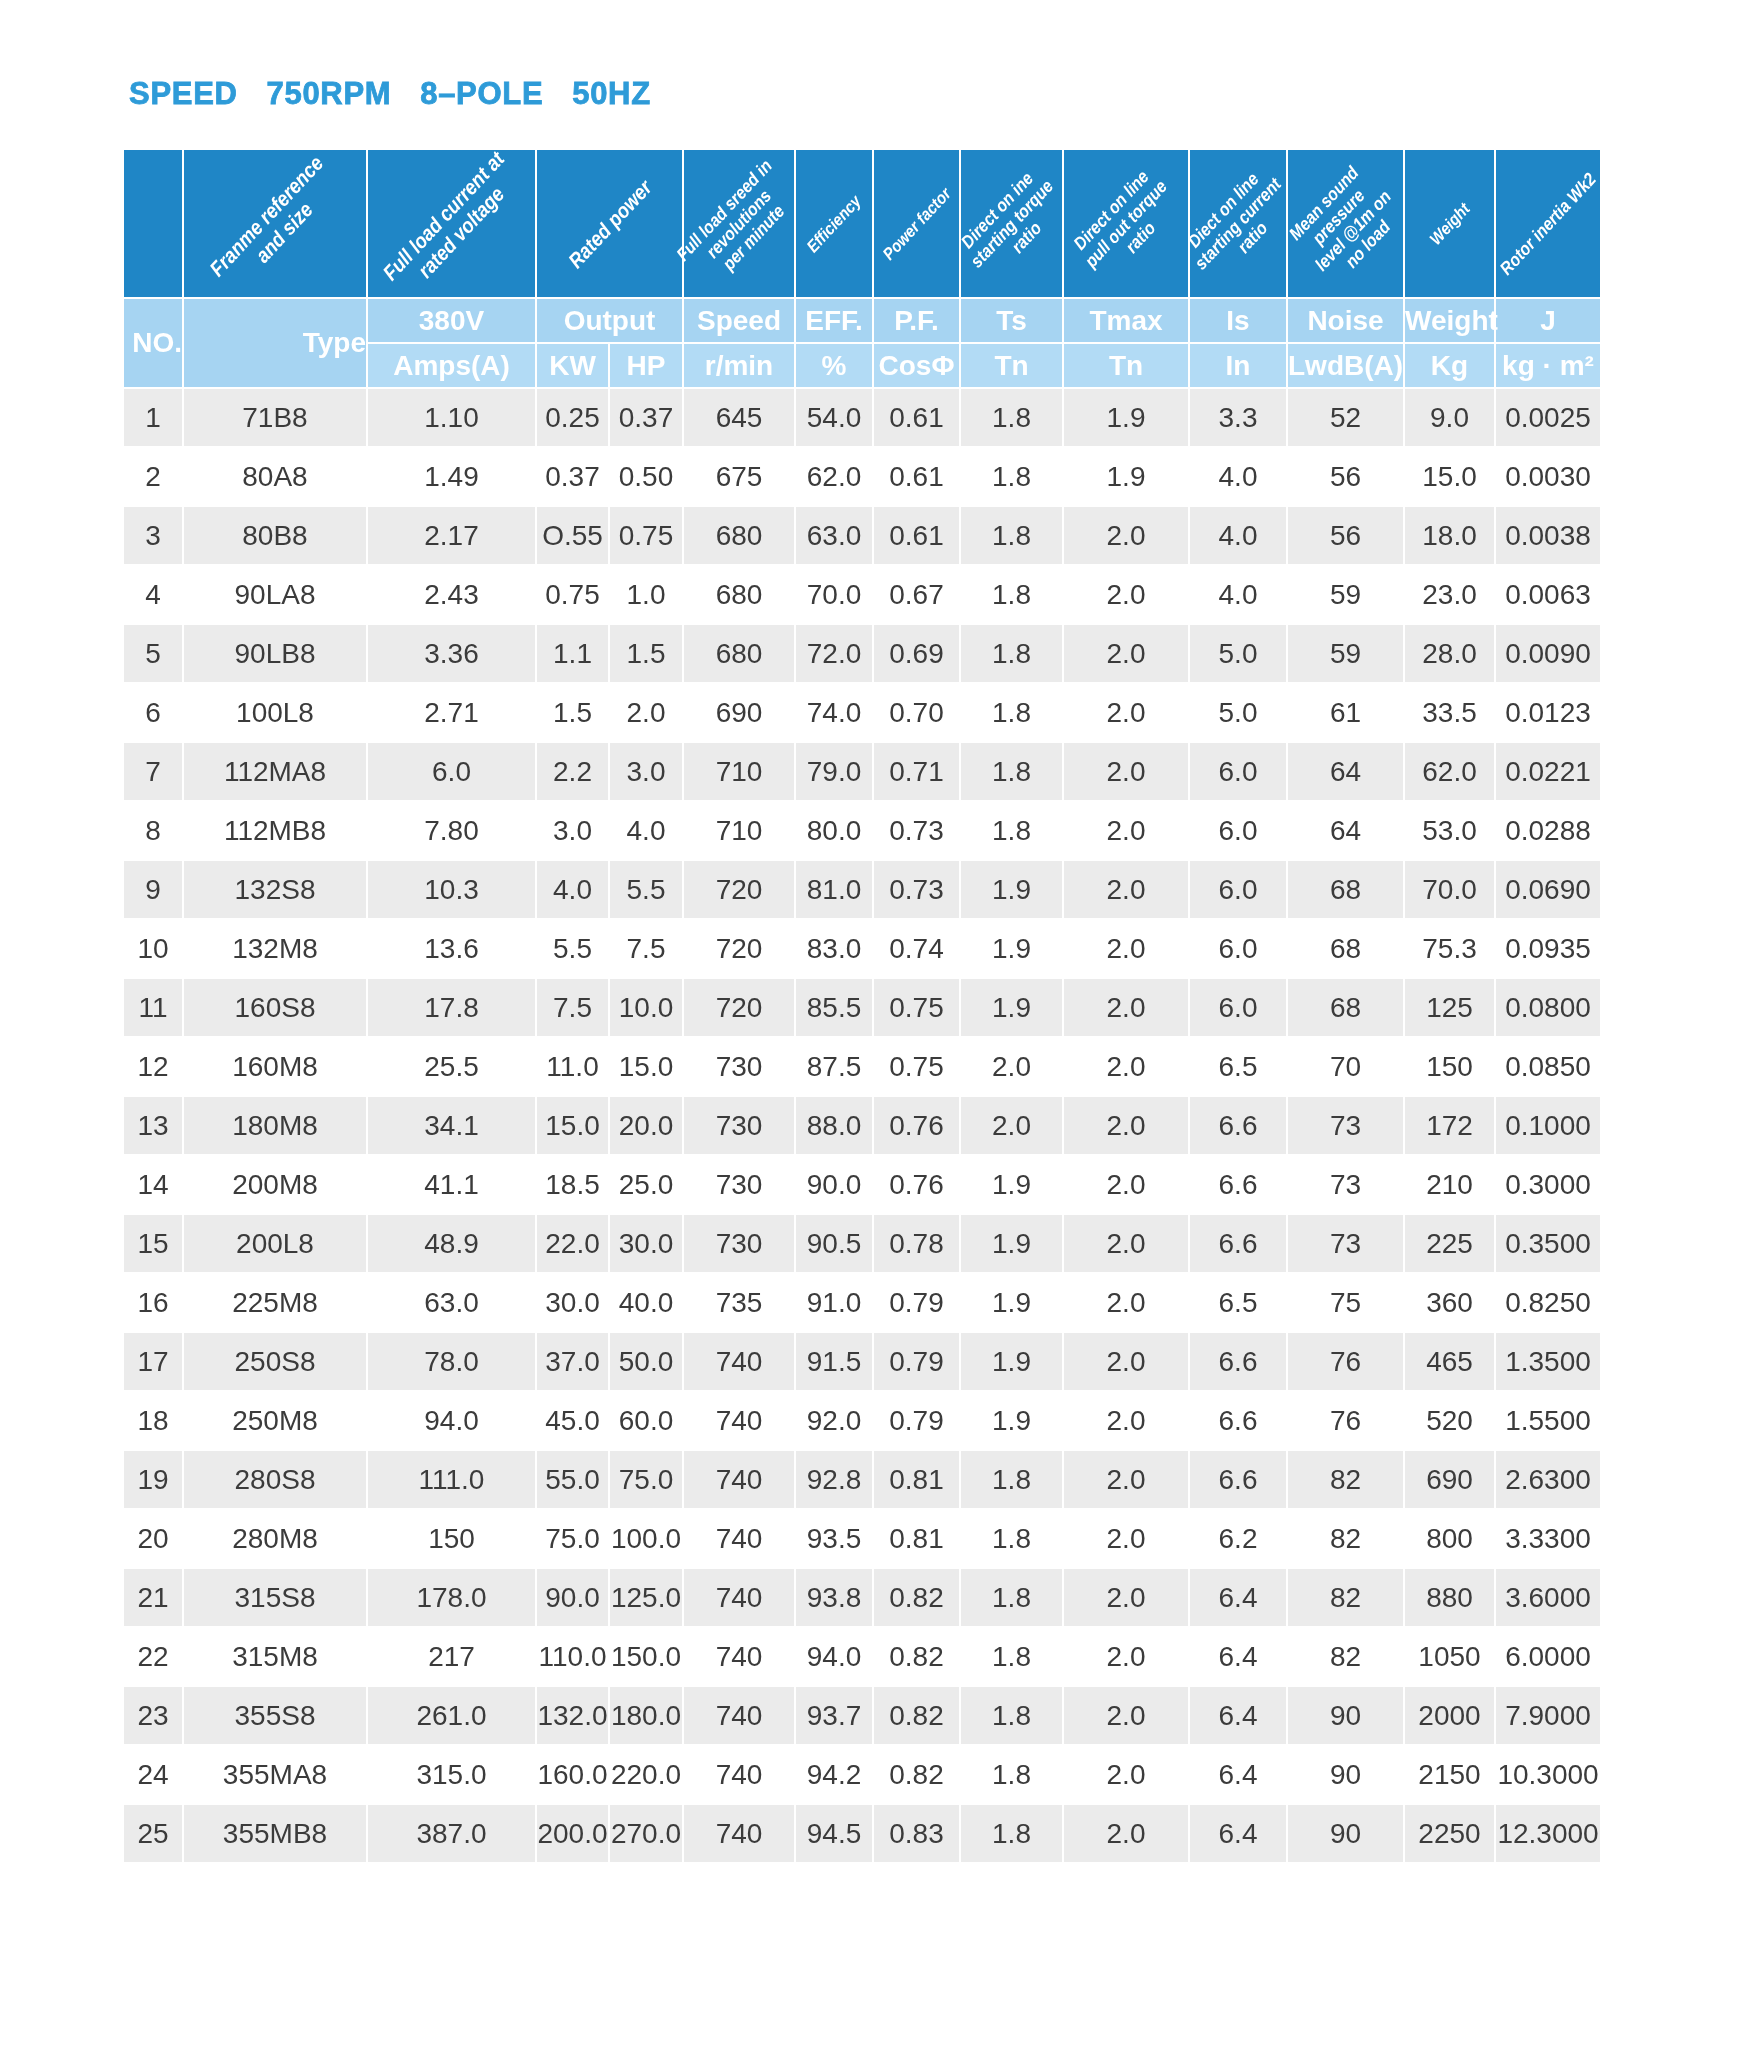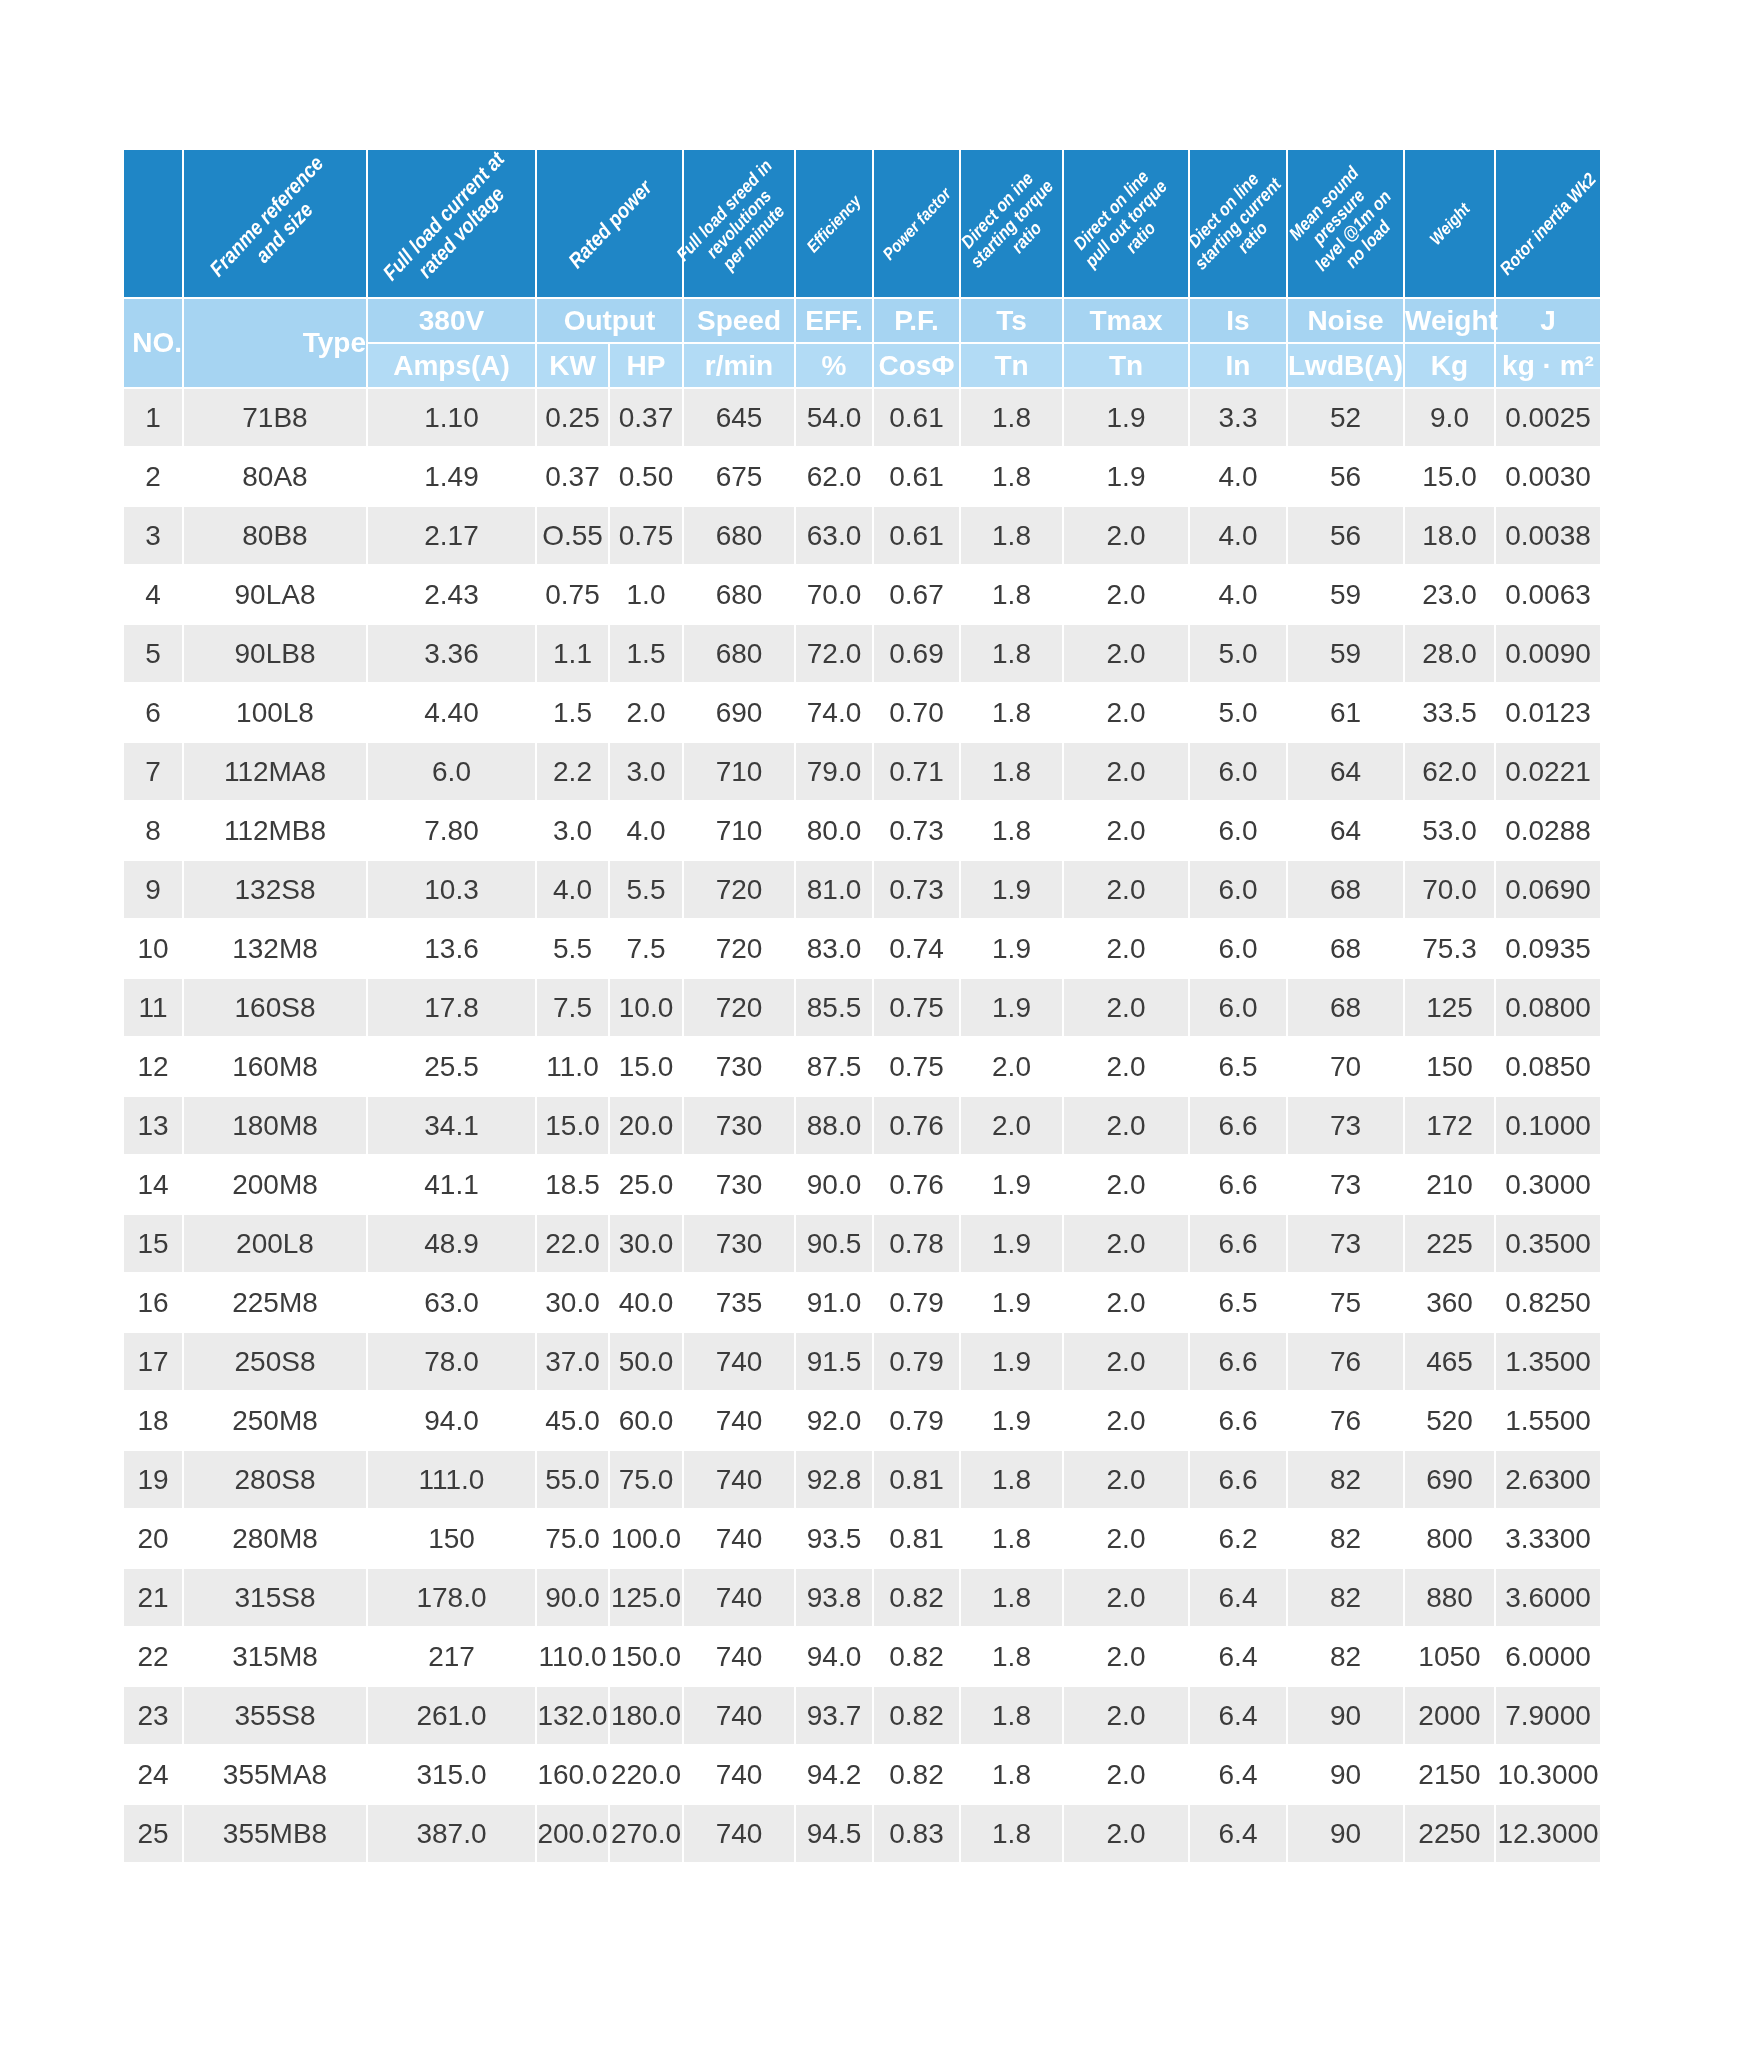--- a/index.html
+++ b/index.html
@@ -26,20 +26,21 @@
   tr.sub2 th{height:43px;background:var(--subheader2);color:#fff;font-size:28px;font-weight:bold;}
   tr.sub1 th.tall{background:var(--subheader1);text-align:right;}
   tbody td{height:57px;font-size:28px;color:var(--text);}
   tbody tr:nth-child(odd) td{background:var(--stripe);}
   tbody tr:nth-child(even) td{background:#fff;}
 </style>
 </head>
 <body>
 
 <div class="page">
+  <h2 class="subtitle">SPEED 750RPM 8–POLE 50HZ</h2>
   <table class="spec">
     <colgroup id="colgroup">
         <col style="width: 60px;">
         <col style="width: 184px;">
         <col style="width: 169px;">
         <col style="width: 73px;">
         <col style="width: 74px;">
         <col style="width: 112px;">
         <col style="width: 78px;">
         <col style="width: 87px;">
@@ -210,21 +211,21 @@
           <td>1.8</td>
           <td>2.0</td>
           <td>5.0</td>
           <td>59</td>
           <td>28.0</td>
           <td>0.0090</td>
         </tr>
         <tr>
           <td>6</td>
           <td>100L8</td>
-          <td>4.40</td>
+          <td>2.71</td>
           <td>1.5</td>
           <td>2.0</td>
           <td>690</td>
           <td>74.0</td>
           <td>0.70</td>
           <td>1.8</td>
           <td>2.0</td>
           <td>5.0</td>
           <td>61</td>
           <td>33.5</td>

